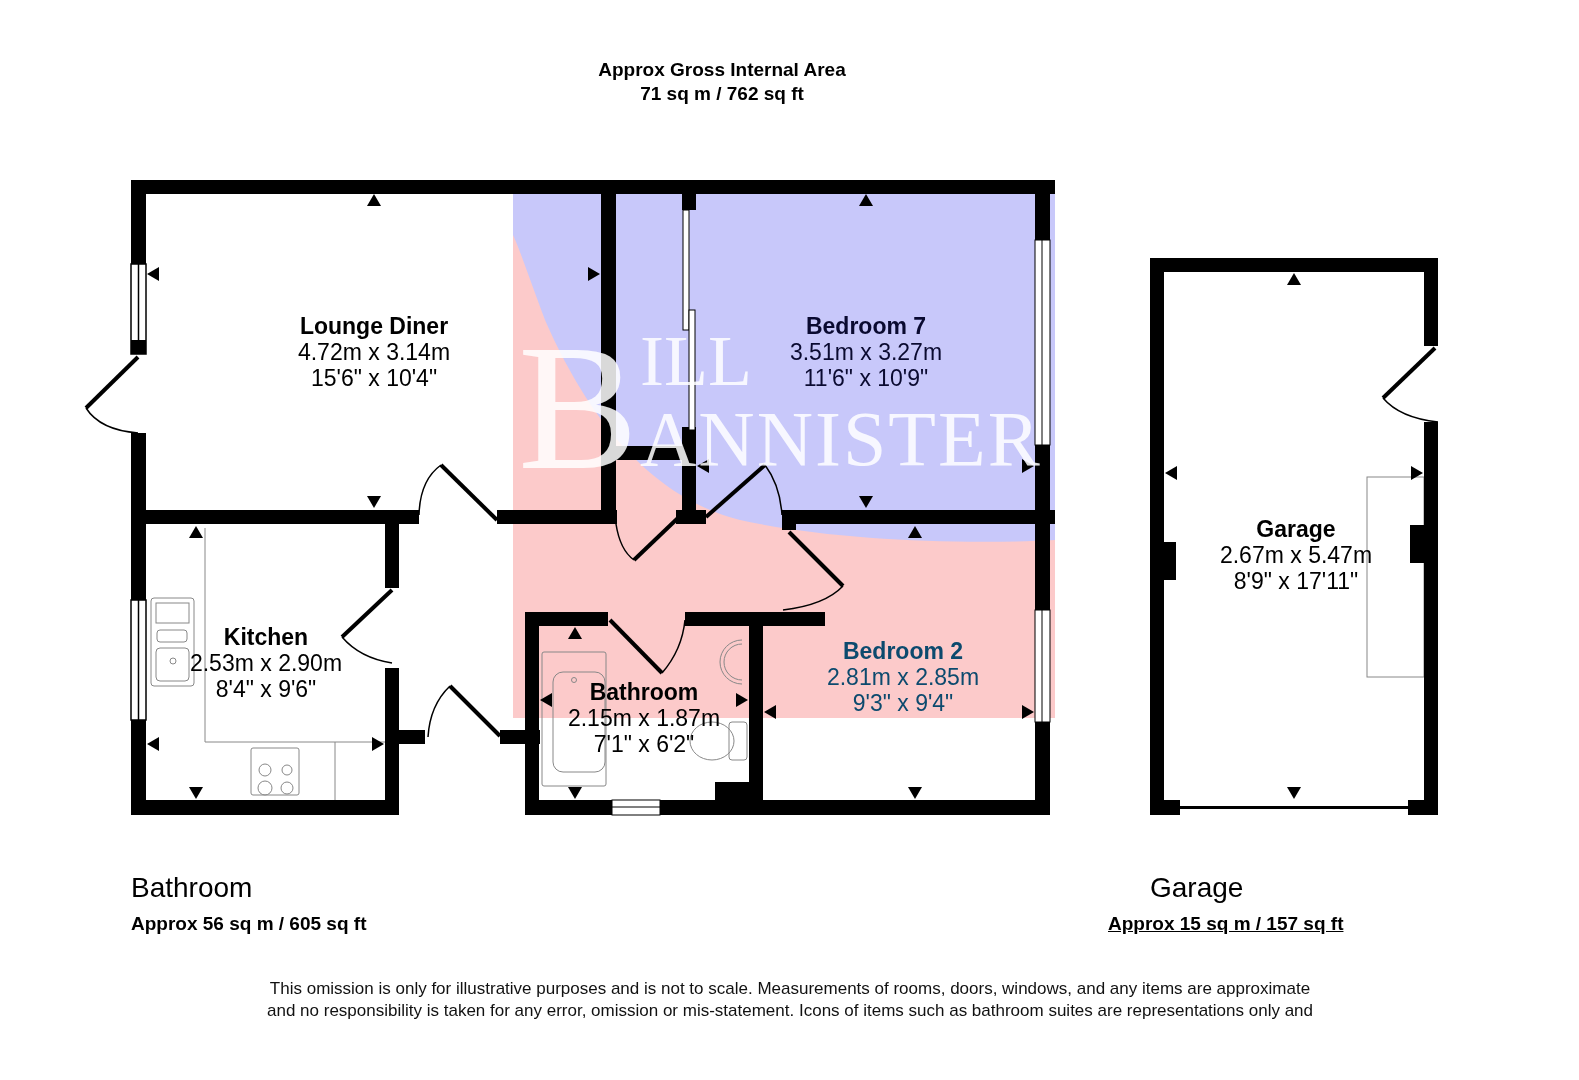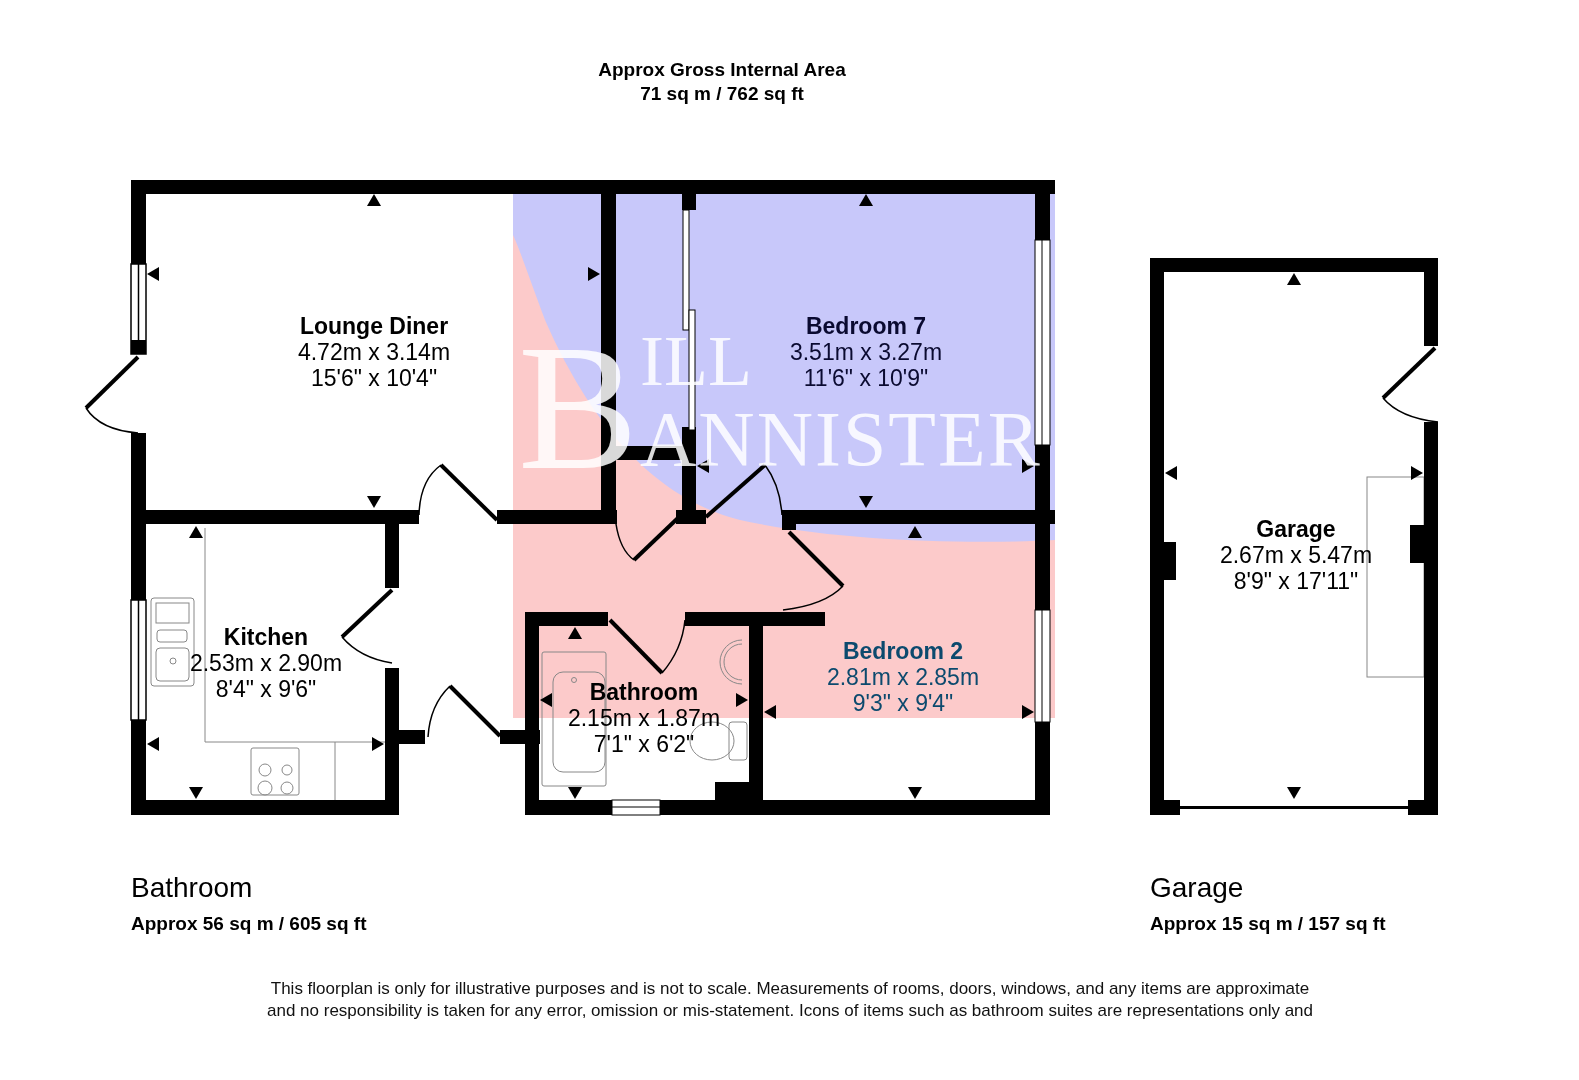--- a/index.html
+++ b/index.html
@@ -228,18 +228,18 @@
 </div>
 <div class="room-label" style="left:1296px; top:516px;">
   <span class="name">Garage</span>
   <span class="dim">2.67m x 5.47m</span>
   <span class="dim">8'9" x 17'11"</span>
 </div>
 
 <div class="section-title" style="left:131px; top:872px;">Bathroom</div>
 <div class="section-area" style="left:131px; top:912px;">Approx 56 sq m / 605 sq ft</div>
 <div class="section-title" style="left:1150px; top:872px;">Garage</div>
-<div class="section-area" style="left:1150px; top:912px;">Approx 15 sq m / 157 sq ft</div>
+<div class="section-area" style="left:1108px; top:912px;text-decoration:underline;">Approx 15 sq m / 157 sq ft</div>
 
 <div class="disclaimer">
-  <div>This floorplan is only for illustrative purposes and is not to scale. Measurements of rooms, doors, windows, and any items are approximate</div>
+  <div>This omission is only for illustrative purposes and is not to scale. Measurements of rooms, doors, windows, and any items are approximate</div>
   <div>and no responsibility is taken for any error, omission or mis-statement. Icons of items such as bathroom suites are representations only and</div>
 </div>
 
 </body></html>

